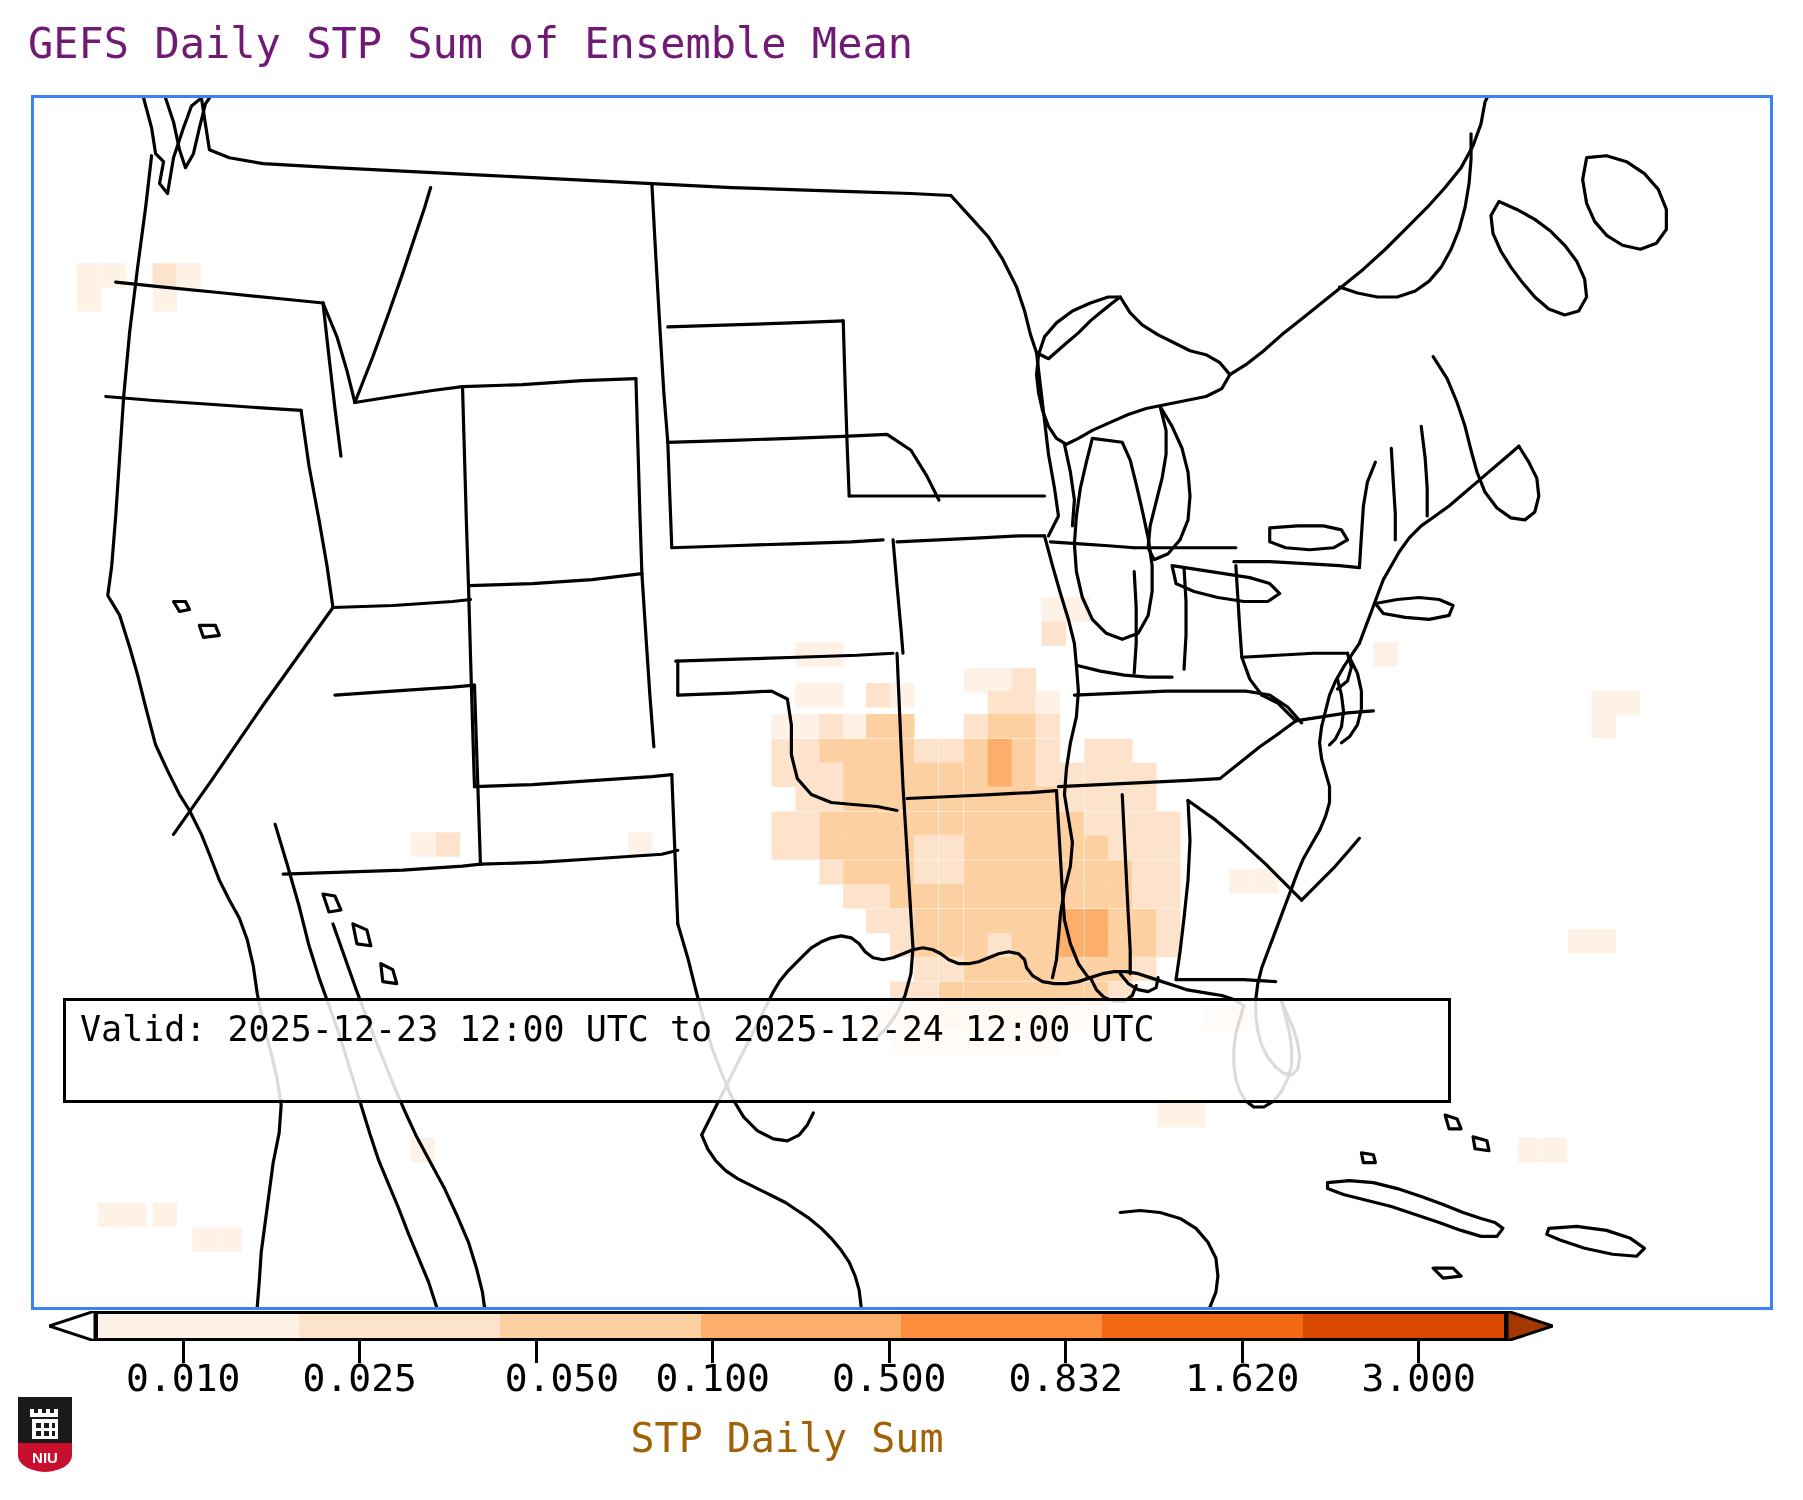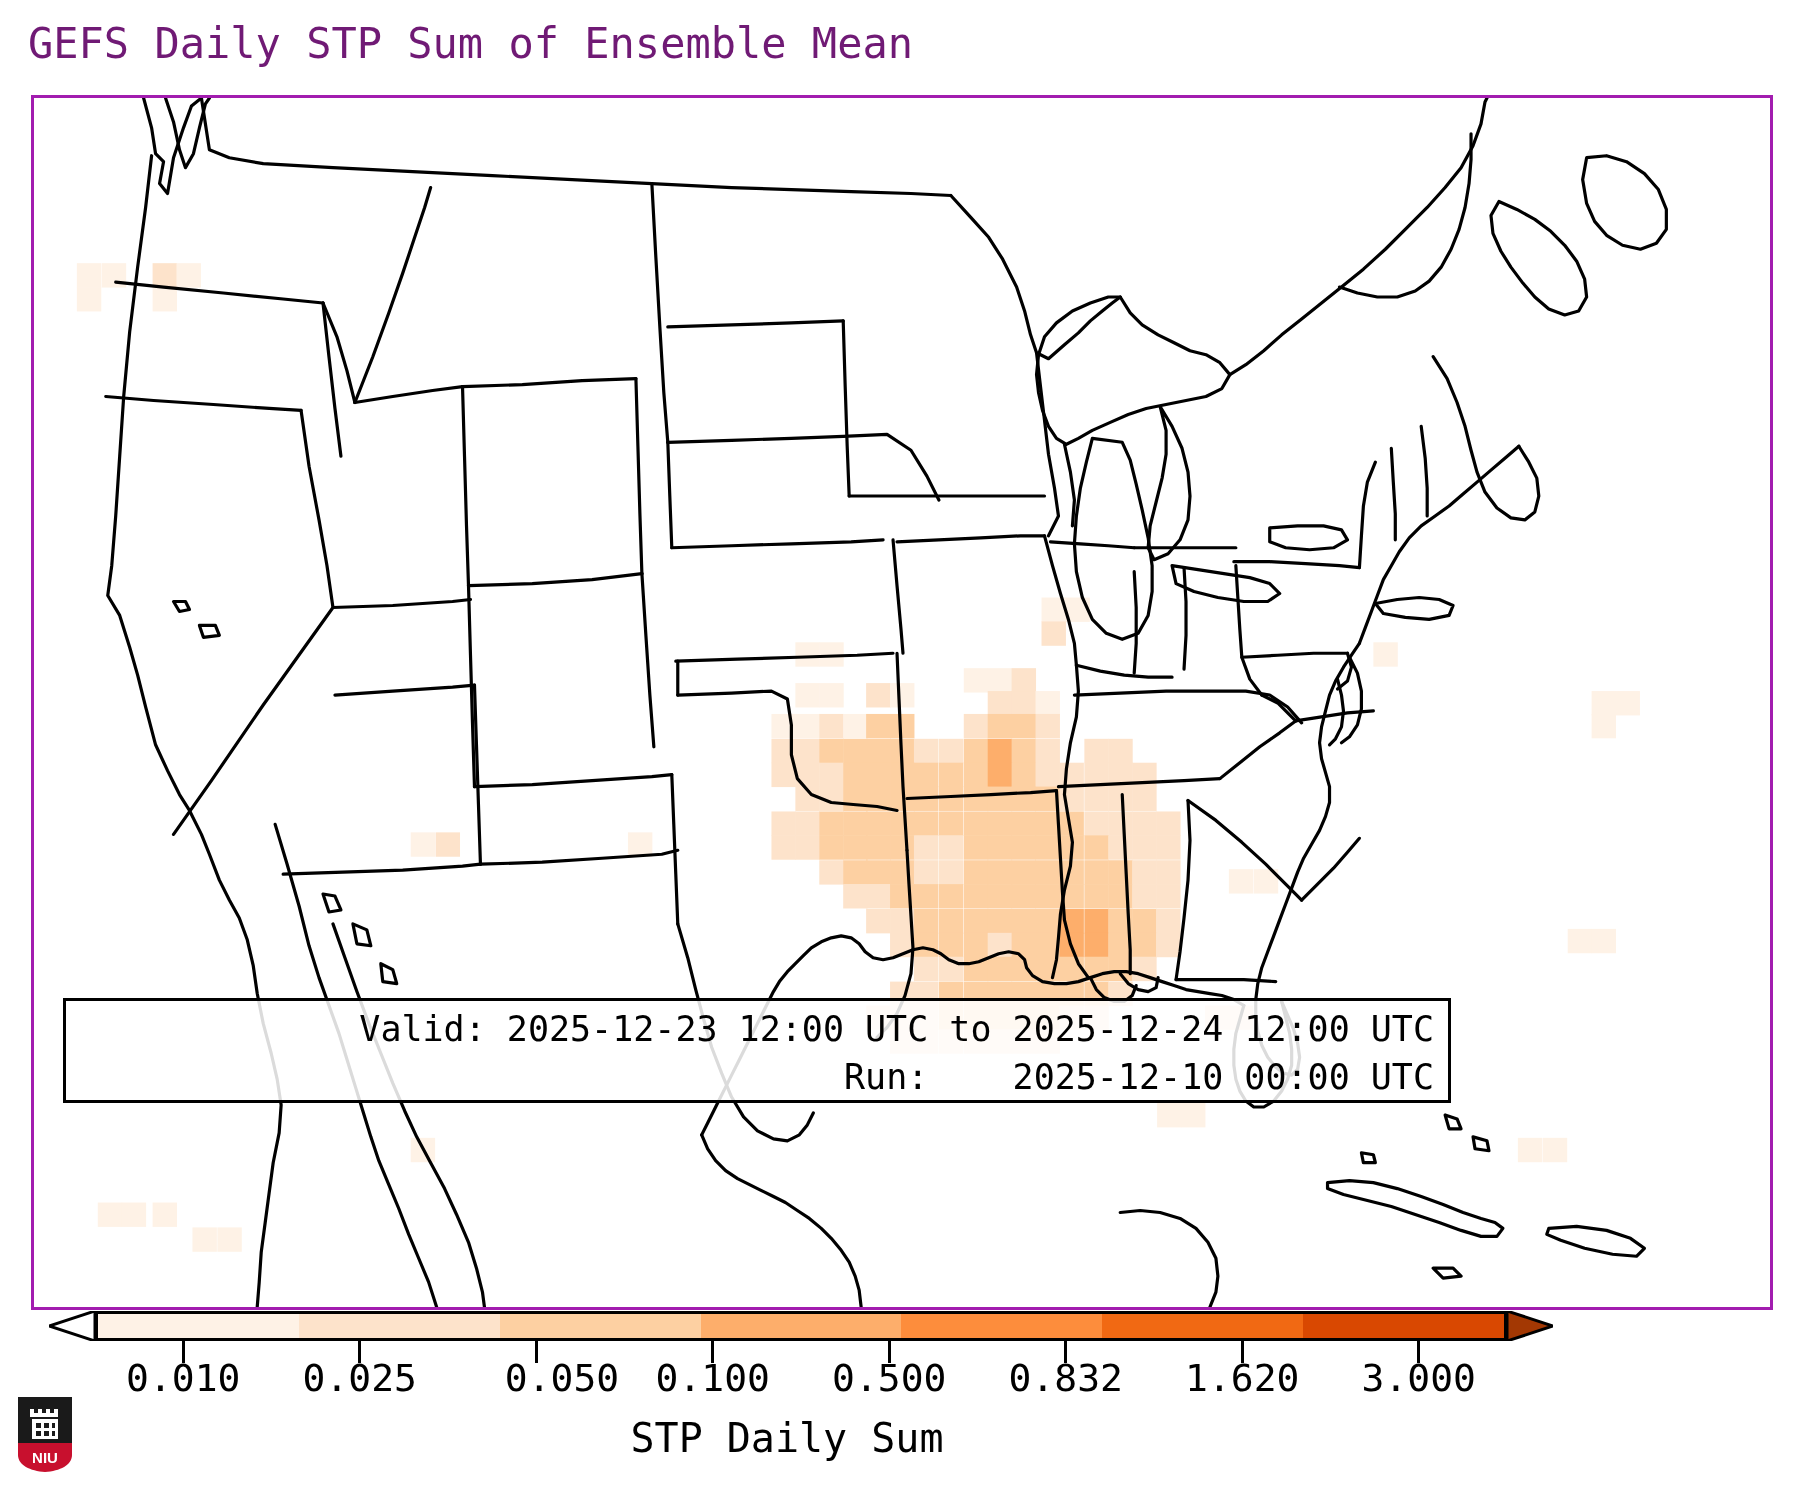--- a/index.html
+++ b/index.html
@@ -11,22 +11,22 @@
     position:absolute; left:28px; top:16px;
     font-size:42px; line-height:56px; color:#701a75;
     letter-spacing:0px; white-space:nowrap;
     font-family:"DejaVu Sans Mono","Liberation Mono",monospace;
   }
 
   
   #map-axes{
     position:absolute; left:31px; top:95px;
     width:1742px; height:1215px;
-    border:3px solid #a21caf; box-sizing:border-box;
-    background:#ffffff; overflow:hidden;text-align:right;
+    border:3px solid #3b82f6; box-sizing:border-box;
+    background:#ffffff; overflow:hidden;
   }
   #data-layer{position:absolute;left:0;top:0;width:100%;height:100%;}
   #geo-layer{position:absolute;left:0;top:0;width:100%;height:100%;}
 
   
   #info-box{
     position:absolute; left:29px; top:900px;
     width:1388px; height:105px;
     background:rgba(255,255,255,0.86);
     border:3px solid #000; box-sizing:border-box;
@@ -64,21 +64,21 @@
   }
   .cbar-label{
     position:absolute; top:1356px;
     font-size:38px; line-height:44px; color:#000; white-space:nowrap;
     transform:translateX(-50%);
     font-family:"DejaVu Sans Mono","Liberation Mono",monospace;
   }
   #cbar-axis-label{
     position:absolute; top:1414px; left:787px;
     transform:translateX(-50%);
-    font-size:40px; line-height:48px; color:#000000; white-space:nowrap;
+    font-size:40px; line-height:48px; color:#a16207; white-space:nowrap;
     font-family:"DejaVu Sans Mono","Liberation Mono",monospace;
   }
 
   
   #niu-logo{position:absolute; left:16px; top:1395px; width:58px; height:78px; z-index:9;}
 </style>
 </head>
 <body>
 
 <div id="fig-title">GEFS Daily STP Sum of Ensemble Mean</div>
@@ -508,21 +508,20 @@
       <path d="M818,400 L860,400 L902,400 L944,400 L986,400
         L1014,400"></path>
       <path d="M1104,452 L1130,452 L1156,452 L1182,452
         L1206,452"></path>
 
     </g>
   </svg>
 
   <div id="info-box">
     <div class="info-line">Valid: 2025-12-23 12:00 UTC to 2025-12-24 12:00 UTC</div>
-    <div class="info-line">Run:    2025-12-10 00:00 UTC</div>
   </div>
 
 </div>
 
 <div id="colorbar-wrap">
 
   <div id="cbar-area">
     <div id="cbar-swatches">
         <div class="cbar-seg" style="background: rgb(254, 242, 230);"></div>
         <div class="cbar-seg" style="background: rgb(253, 227, 203);"></div>

